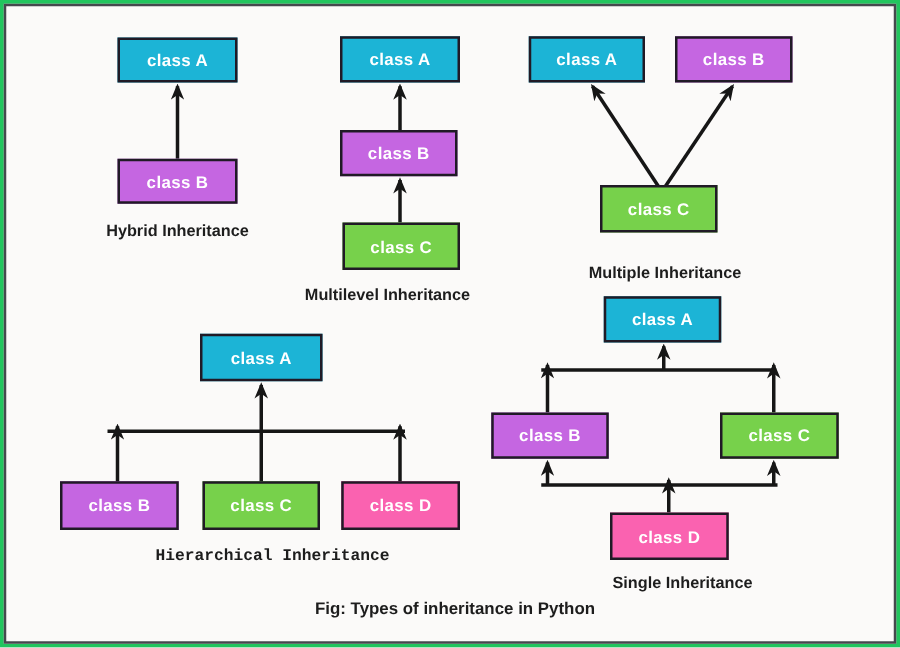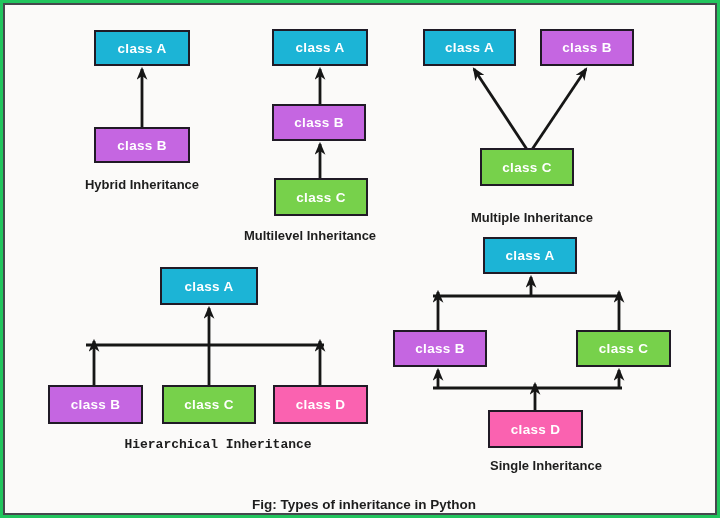--- a/index.html
+++ b/index.html
@@ -84,14 +84,14 @@
   </div>
 
   <div class="group">
     <div class="box" style="left: 483px; top: 237px; width: 94px; height: 37px; background-color: rgb(28, 180, 214);">class A</div>
     <div class="box" style="left: 393px; top: 330px; width: 94px; height: 37px; background-color: rgb(197, 102, 225);">class B</div>
     <div class="box" style="left: 576px; top: 330px; width: 95px; height: 37px; background-color: rgb(119, 209, 75);">class C</div>
     <div class="box" style="left: 488px; top: 410px; width: 95px; height: 38px; background-color: rgb(250, 98, 176);">class D</div>
     <div class="title" style="left:446px;top:458px;width:200px;">Single Inheritance</div>
   </div>
 
-  <div class="caption" style="left:214px;top:497px;width:300px;">Fig: Types of inheritance in Python</div>
+  <div class="caption" style="left:214px;top:479px;width:300px;">Fig: Types of inheritance in Python</div>
 </div>
 
 </body></html>

